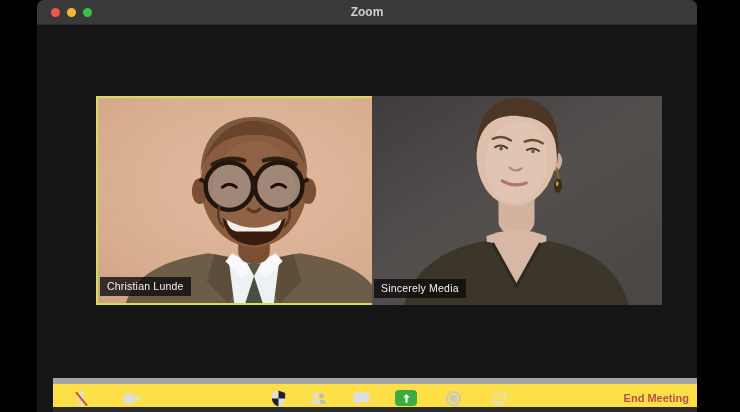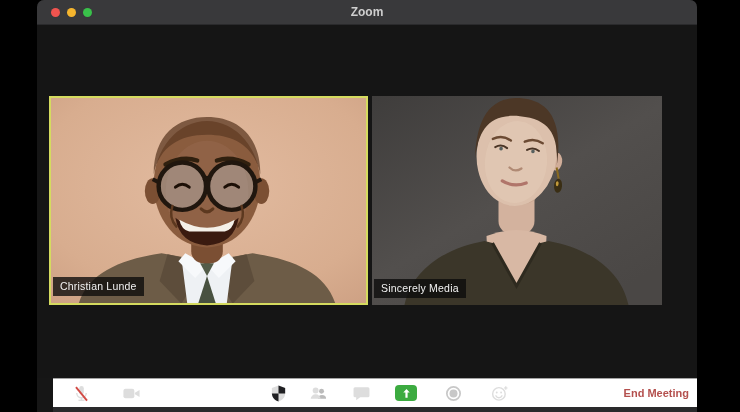--- a/index.html
+++ b/index.html
@@ -29,22 +29,22 @@
   .tile svg{display:block;width:100%;height:100%;}
   .tile-left{left:12px;width:319px;border:2px solid #d5db5f;}
   .tile-right{left:335px;width:290px;}
   .name-label{
     position:absolute;left:2px;bottom:7px;background:rgba(10,10,10,0.78);
     color:#f2f2f2;font-size:10.5px;padding:3px 7px 4px 7px;letter-spacing:.2px;
     white-space:nowrap;
   }
   
   .toolbar{
-    position:absolute;left:16px;right:0;bottom:0;height:34px;background:#ffffff;
-    border-top:1px solid #a3a3a3;
+    position:absolute;left:16px;right:0;bottom:0;height:34px;background:#fde047;
+    border-top:6px solid #a3a3a3;
   }
   .toolbar::after{
     content:"";position:absolute;left:0;right:0;bottom:0;height:5px;background:#2a2a2c;
   }
   .tb-icon{
     position:absolute;top:5px;width:22px;height:19px;transform:translateX(-50%);
     display:flex;align-items:center;justify-content:center;cursor:pointer;
   }
   .tb-icon svg{width:19px;height:19px;display:block;}
   .share-btn{
@@ -69,21 +69,21 @@
       <div class="traffic">
         <div class="dot" style="background: rgb(240, 84, 79);"></div>
         <div class="dot" style="background: rgb(245, 181, 46);"></div>
         <div class="dot" style="background: rgb(57, 193, 74);"></div>
       </div>
       <div class="win-title">Zoom</div>
     </div>
 
     <div class="video-area">
 
-      <div class="tile tile-left" style="border-color: rgb(213, 219, 95);">
+      <div class="tile tile-left" style="border-color: rgb(213, 219, 95); margin-left: 47px;">
         <svg viewBox="0 0 319 209" preserveAspectRatio="xMidYMid slice">
           <defs>
             <radialGradient id="bgL" cx="50%" cy="42%" r="78%">
               <stop offset="0%" stop-color="#e2bba0"></stop>
               <stop offset="70%" stop-color="#d8ad8f"></stop>
               <stop offset="100%" stop-color="#cda083"></stop>
             </radialGradient>
           </defs>
           <rect width="319" height="209" fill="url(#bgL)"></rect>
 

